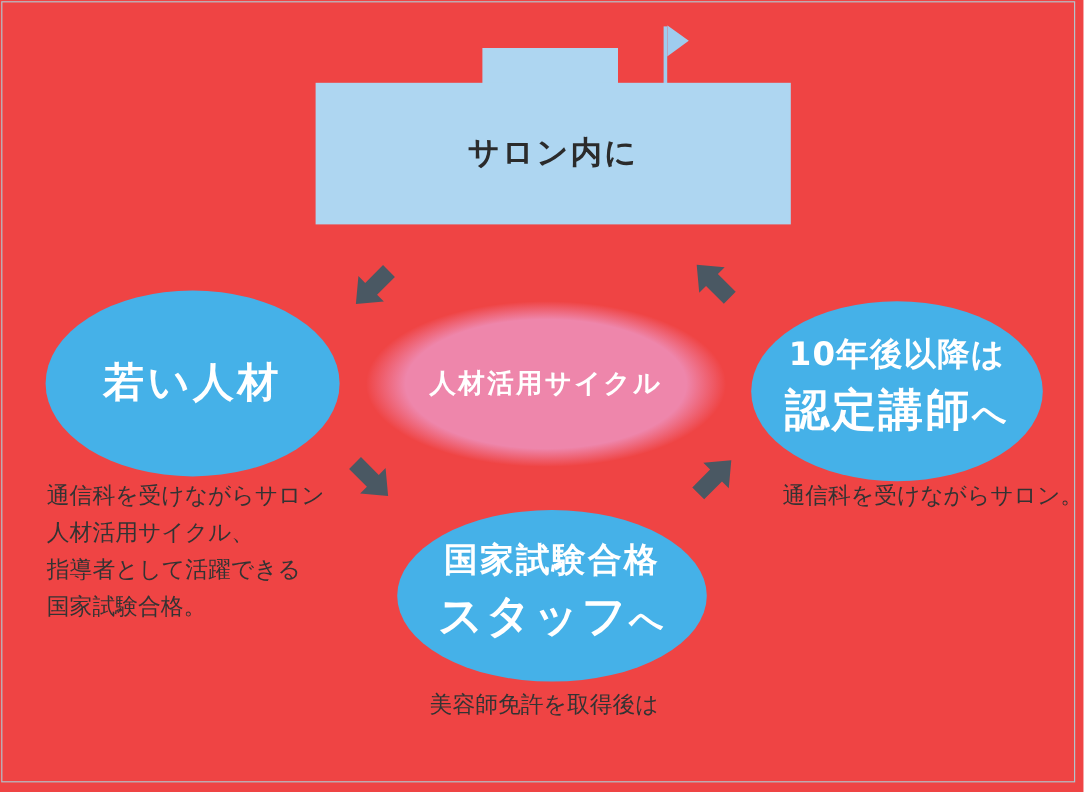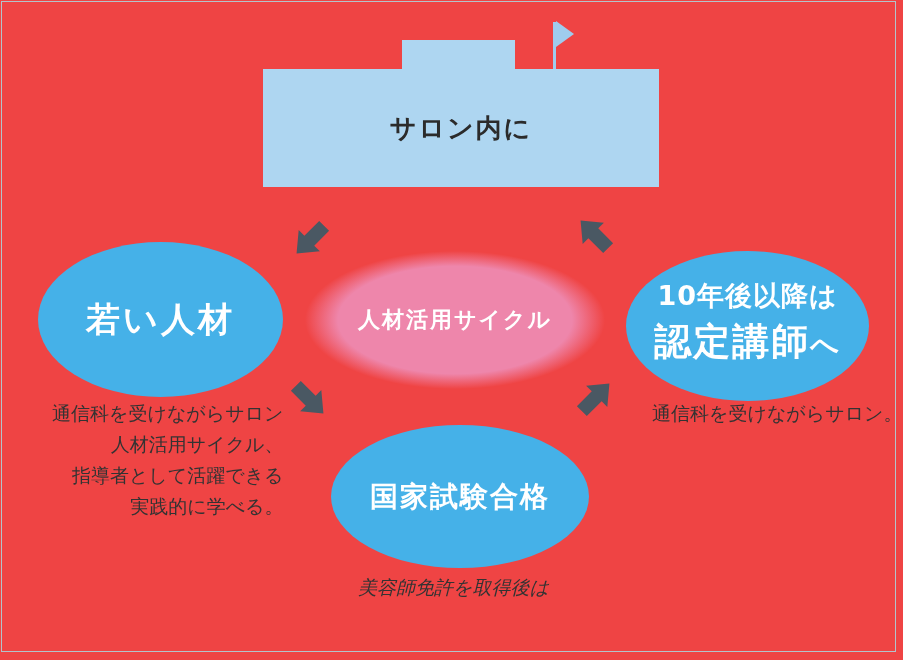--- a/index.html
+++ b/index.html
@@ -51,22 +51,22 @@
   
   .center-ellipse {
     position:absolute; left:305px; top:251px; width:300px; height:138px;
     background:radial-gradient(ellipse closest-side, #ee86ab 0%, #ee86ab 78%, rgba(238,134,171,0) 100%);
     display:flex; align-items:center; justify-content:center;
     color:#ffffff; font-weight:bold; font-size:22px; letter-spacing:2px;
   }
 
   
   .desc { position:absolute; font-size:19px; line-height:31px; color:#333333; }
-  .desc-left   { left:52px;  top:398px;text-align:right; }
-  .desc-bottom { left:358px; top:572px;font-style:italic; }
+  .desc-left   { left:39px;  top:398px; }
+  .desc-bottom { left:358px; top:572px; }
   .desc-right  { left:652px; top:398px; }
 </style>
 </head>
 <body>
 
 <div class="canvas">
 
   <div class="b-roof"></div>
   <div class="b-pole"></div>
   <svg class="b-flag" viewBox="0 0 20 28">
@@ -102,32 +102,33 @@
   <div class="node node-left">
     <div class="ln">若い人材</div>
   </div>
 
   <div class="center-ellipse">
     <span>人材活用サイクル</span>
   </div>
 
   <div class="node node-bottom">
     <div class="ln-small">国家試験合格</div>
+    <div class="ln-big"><span>スタッフ</span><span class="suffix">へ</span></div>
   </div>
 
   <div class="node node-right">
     <div class="ln-small2">10年後以降は</div>
     <div class="ln-big"><span>認定講師</span><span class="suffix">へ</span></div>
   </div>
 
   <div class="desc desc-left">
     <div>通信科を受けながらサロン</div>
     <div>人材活用サイクル、</div>
     <div>指導者として活躍できる</div>
-    <div>実践的に学べる。</div>
+    <div>国家試験合格。</div>
   </div>
 
   <div class="desc desc-bottom">
     <div>美容師免許を取得後は</div>
   </div>
 
   <div class="desc desc-right">
     <div>通信科を受けながらサロン。</div>
   </div>
 

